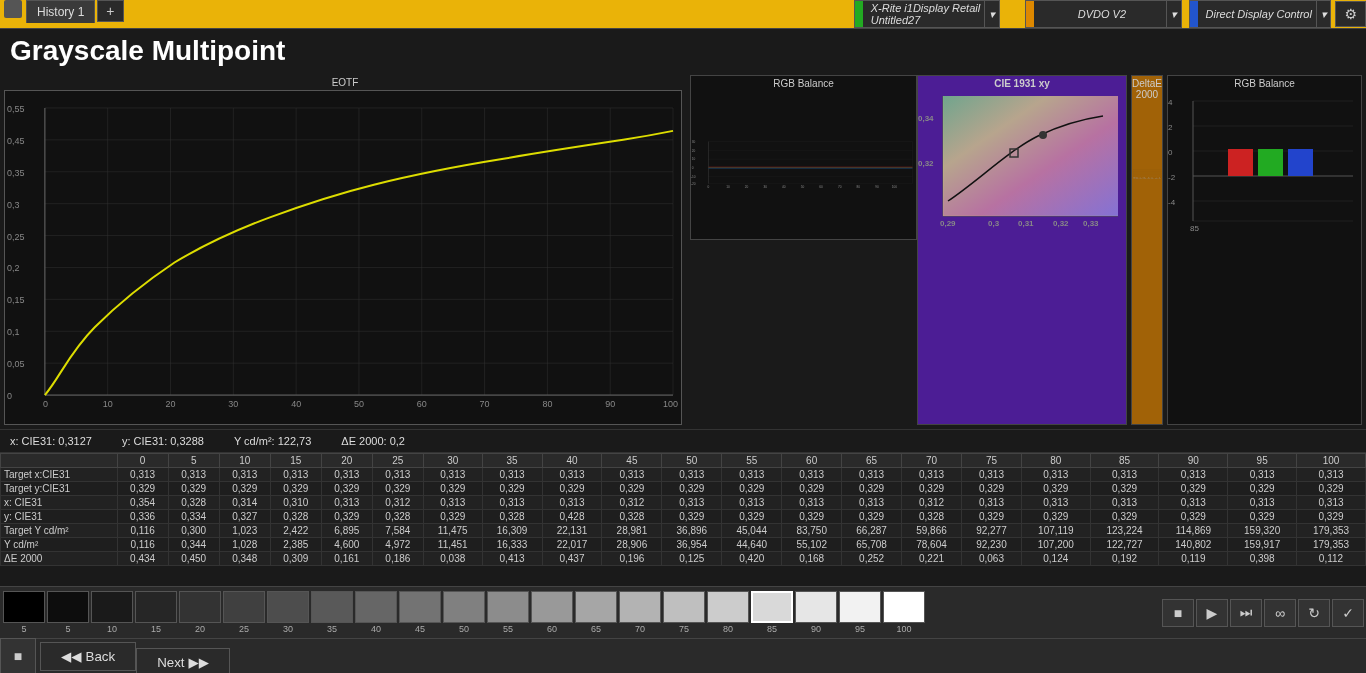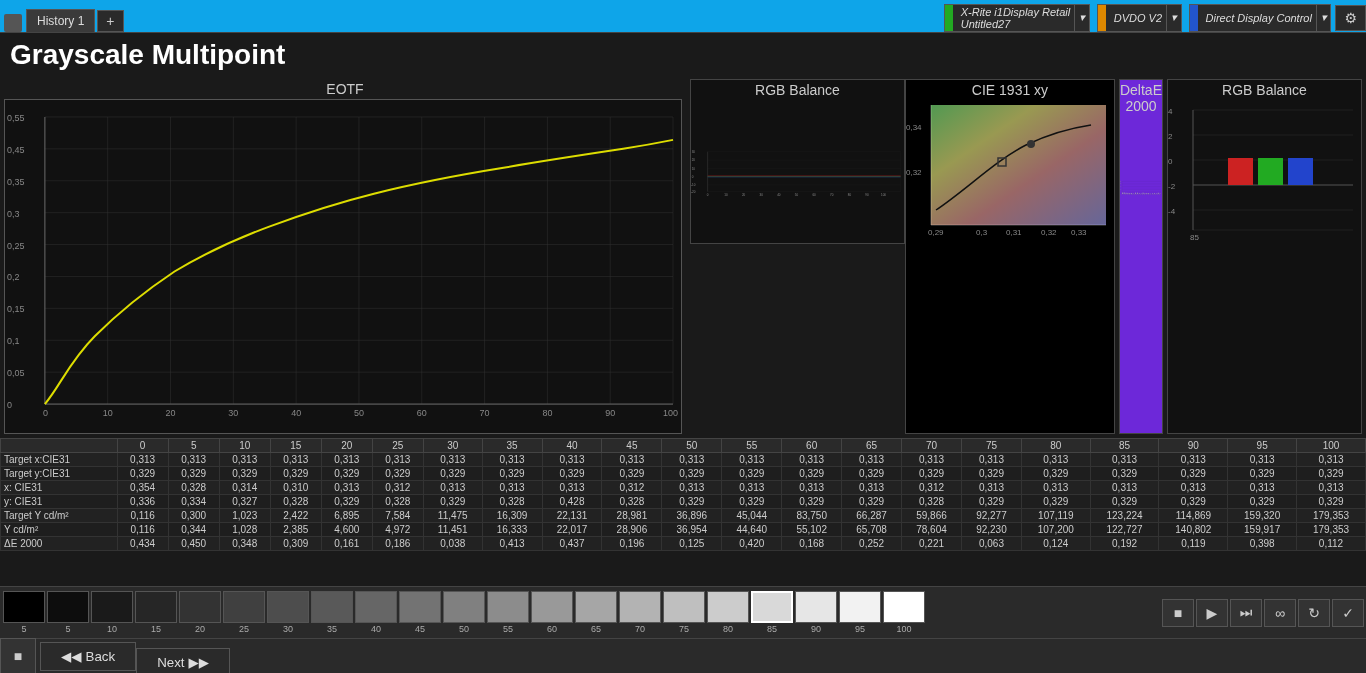--- a/index.html
+++ b/index.html
@@ -1,19 +1,19 @@
 <!DOCTYPE html>
 <html><head>
   <meta charset="utf-8">
   <style>
     * { box-sizing: border-box; margin: 0; padding: 0; }
     body { background: #1a1a1a; color: #ccc; font-family: Arial, sans-serif; font-size: 11px; width: 1366px; height: 673px; overflow: hidden; }
 
     
-    #top-bar { display: flex; align-items: flex-end; height: 35px; background: #0ea5e9; border-bottom: 1px solid #444; }
+    #top-bar { display: flex; align-items: flex-start; height: 35px; background: #eab308; border-bottom: 1px solid #444; }
     #app-icon { width: 18px; height: 18px; background: #555; margin: 0 4px; border-radius: 2px; flex-shrink: 0; }
     #history-tab { background: #3a3a3a; border: 1px solid #555; border-bottom: none; padding: 4px 10px; color: #ddd; cursor: pointer; font-size: 12px; display: flex; align-items: center; gap: 6px; }
     #add-tab { background: #2a2a2a; border: 1px solid #555; padding: 2px 8px; color: #ccc; cursor: pointer; font-size: 14px; margin-left: 2px; }
     #top-right { margin-left: auto; display: flex; align-items: center; gap: 4px; }
     .device-btn { display: flex; align-items: center; height: 28px; border: 1px solid #555; background: #2a2a2a; color: #ddd; font-size: 11px; cursor: pointer; }
     .device-btn .green-dot { width: 8px; height: 100%; background: #22aa22; margin-right: 4px; }
     .device-btn .orange-dot { width: 8px; height: 100%; background: #dd8800; margin-right: 4px; }
     .device-btn .blue-dot { width: 8px; height: 100%; background: #2255cc; margin-right: 4px; }
     .device-btn span { padding: 0 4px; font-style: italic; }
     .device-btn .arrow { padding: 0 4px; border-left: 1px solid #555; height: 100%; display: flex; align-items: center; }
@@ -49,25 +49,25 @@
     .control-btn { background: #333; border: 1px solid #555; color: #ccc; padding: 4px 8px; cursor: pointer; font-size: 14px; width: 32px; height: 28px; display: flex; align-items: center; justify-content: center; }
     #back-btn { background: #333; border: 1px solid #555; color: #ddd; padding: 4px 16px; cursor: pointer; display: flex; align-items: center; gap: 4px; }
     #next-btn { background: #333; border: 1px solid #555; color: #ddd; padding: 4px 16px; cursor: pointer; display: flex; align-items: center; gap: 4px; margin-top: 12px; }
 
     #layout { display: flex; flex-direction: column; height: 673px; }
     #charts-row { display: flex; flex-direction: row; height: 370px; background: #1a1a1a; }
     #eotf-area { width: 690px; flex-shrink: 0; padding: 4px; }
     #right-area { flex: 1; display: flex; flex-direction: row; padding: 4px 4px 4px 0; }
     #rgb-balance-area { height: 165px; position: relative; border: 1px solid #444; background: #111; margin-bottom: 4px; }
     #lower-right { display: flex; flex-direction: row; flex: 1; gap: 4px; }
-    #cie-area { width: 210px; border: 1px solid #444; background: #000000; position: relative; }
-    #deltae-area { flex: 1; border: 1px solid #444; background: #6d28d9; position: relative; }
+    #cie-area { width: 210px; border: 1px solid #444; background: #4c1d95; position: relative; font-weight: bold; }
+    #deltae-area { flex: 1; border: 1px solid #444; background: #a16207; position: relative; }
     #small-rgb-area { width: 195px; border: 1px solid #444; background: #111; position: relative; }
 
-    .chart-title { text-align: center; font-size: 14px; color: #ccc; padding: 2px 0; }
+    .chart-title { text-align: center; font-size: 10px; color: #ccc; padding: 2px 0; }
 
     
     .grid-h { stroke: #333; stroke-width: 0.5; }
     .grid-v { stroke: #333; stroke-width: 0.5; }
     .axis-line { stroke: #666; stroke-width: 1; }
   </style>
 </head>
 <body>
 
 <div id="layout">
@@ -75,21 +75,21 @@
   <div id="top-bar">
     <div id="app-icon"></div>
     <div id="history-tab">History 1</div>
     <div id="add-tab">+</div>
     <div id="top-right">
       <div class="device-btn">
         <div class="green-dot"></div>
         <span>X-Rite i1Display Retail<br>Untitled27</span>
         <span class="arrow">▾</span>
       </div>
-      <div class="device-btn" style="margin-left:3px;">
+      <div class="device-btn" style="margin-left:21px;gap:36px;">
         <div class="orange-dot"></div>
         <span>DVDO V2</span>
         <span class="arrow">▾</span>
       </div>
       <div class="device-btn" style="margin-left:3px;">
         <div class="blue-dot"></div>
         <span>Direct Display Control</span>
         <span class="arrow">▾</span>
       </div>
       <button id="gear-btn">⚙</button>
@@ -324,20 +324,26 @@
 
             <rect x="90" y="58" width="25" height="27" fill="#22aa22"></rect>
 
             <rect x="120" y="58" width="25" height="27" fill="#2244cc"></rect>
           </svg>
         </div>
       </div>
     </div>
   </div>
 
+  <div id="info-row">
+    <span class="info-item">x: CIE31: 0,3127</span>
+    <span class="info-item">y: CIE31: 0,3288</span>
+    <span class="info-item">Y cd/m²: 122,73</span>
+    <span class="info-item">ΔE 2000: 0,2</span>
+  </div>
 
   <div id="data-table-container">
     <table id="data-table">
       <thead>
         <tr id="table-header-row">
         <th></th>
             <th>0</th>
             <th>5</th>
             <th>10</th>
             <th>15</th>

